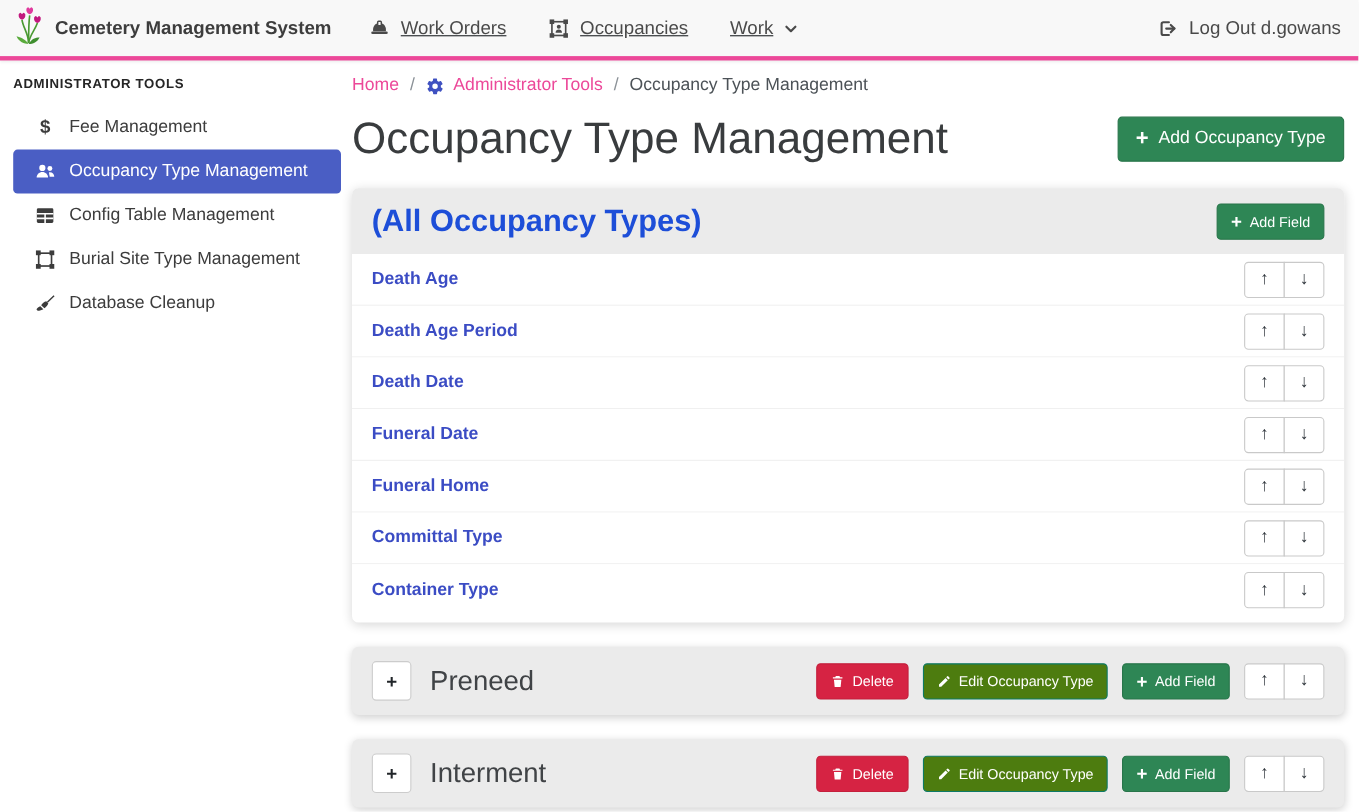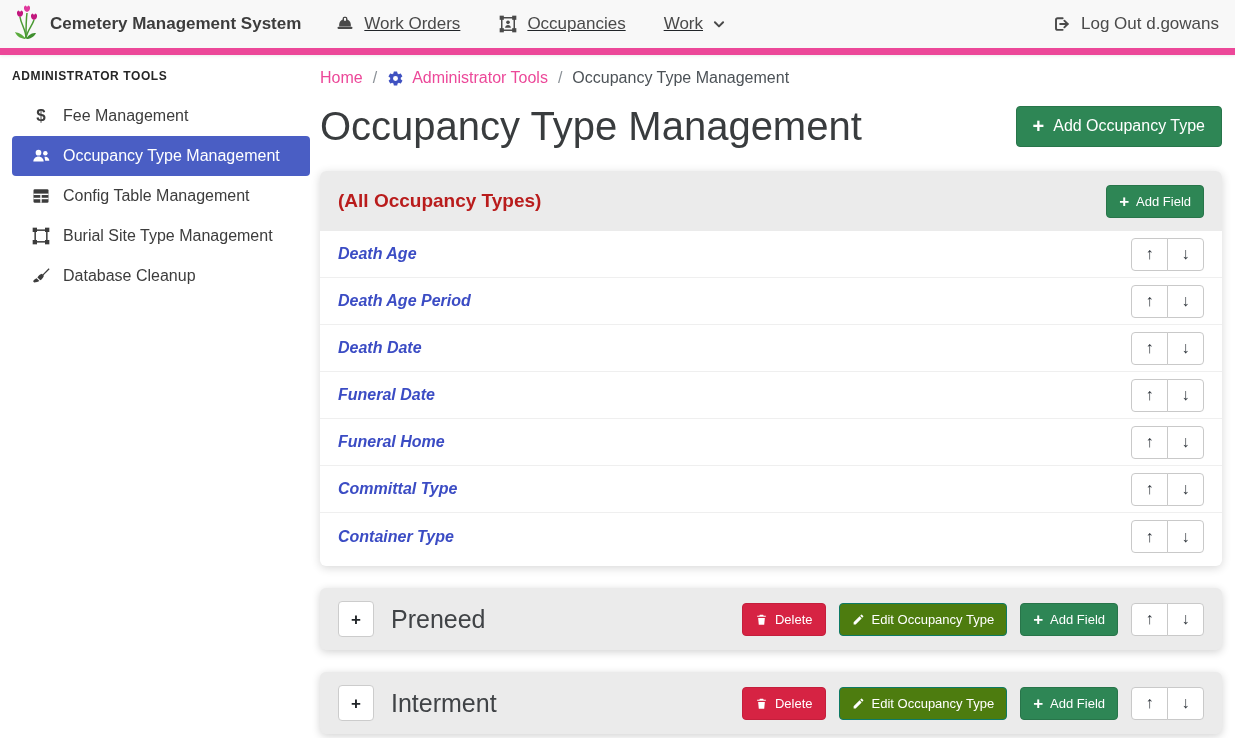--- a/index.html
+++ b/index.html
@@ -9,21 +9,21 @@
     background: #ffffff;
     color: #212529;
   }
   a { text-decoration: none; cursor: pointer; }
   button { cursor: pointer; font-family: "Liberation Sans", sans-serif; }
 
   
   .navbar {
     height: 55px;
     background: #f8f8f8;
-    border-bottom: 7px solid #ec4899;
+    border-bottom: 4px solid #ec4899;
     box-shadow: 0 1px 3px rgba(0,0,0,.08);
     display: flex;
     align-items: center;
     padding: 0 16px 0 12px;
     position: relative;
     z-index: 5;
   }
   .brand { display: flex; align-items: center; gap: 10px; }
   .brand-text { font-size: 17px; font-weight: 700; color: #3d3d3d; }
   .nav-links { display: flex; align-items: center; gap: 38px; margin-left: 34px; text-decoration: underline; }
@@ -86,27 +86,27 @@
     margin-top: 22px; margin-bottom: 22px;
     background: #ffffff; border-radius: 6px; overflow: hidden;
     box-shadow: 0 2px 10px rgba(0,0,0,.16);
     padding-bottom: 6px;
   }
   .card-header {
     background: #ebebeb; height: 60px;
     display: flex; align-items: center; justify-content: space-between;
     padding: 0 18px;
   }
-  .card-title { font-size: 19px; font-weight: 600; color: #b91c1c; }
+  .card-title { font-size: 28px; font-weight: 600; color: #1d4ed8; }
   .field-row {
     height: 47px; display: flex; align-items: center; justify-content: space-between;
     padding: 0 18px; border-bottom: 1px solid #efefef; background: #fff;
   }
   .field-row:last-of-type { border-bottom: none; }
-  .field-link { color: #3b4cc4; font-weight: 700; font-size: 16px; font-style: italic; }
+  .field-link { color: #3b4cc4; font-weight: 700; font-size: 16px; }
 
   .arrow-group { display: flex; }
   .arrow-btn {
     width: 37px; height: 33px; background: #fff;
     border: 1px solid #c9c9c9; color: #343a40; font-size: 16px;
     display: flex; align-items: center; justify-content: center; line-height: 1;
   }
   .arrow-btn.up { border-radius: 4px 0 0 4px; }
   .arrow-btn.down { border-radius: 0 4px 4px 0; margin-left: -1px; }
 

